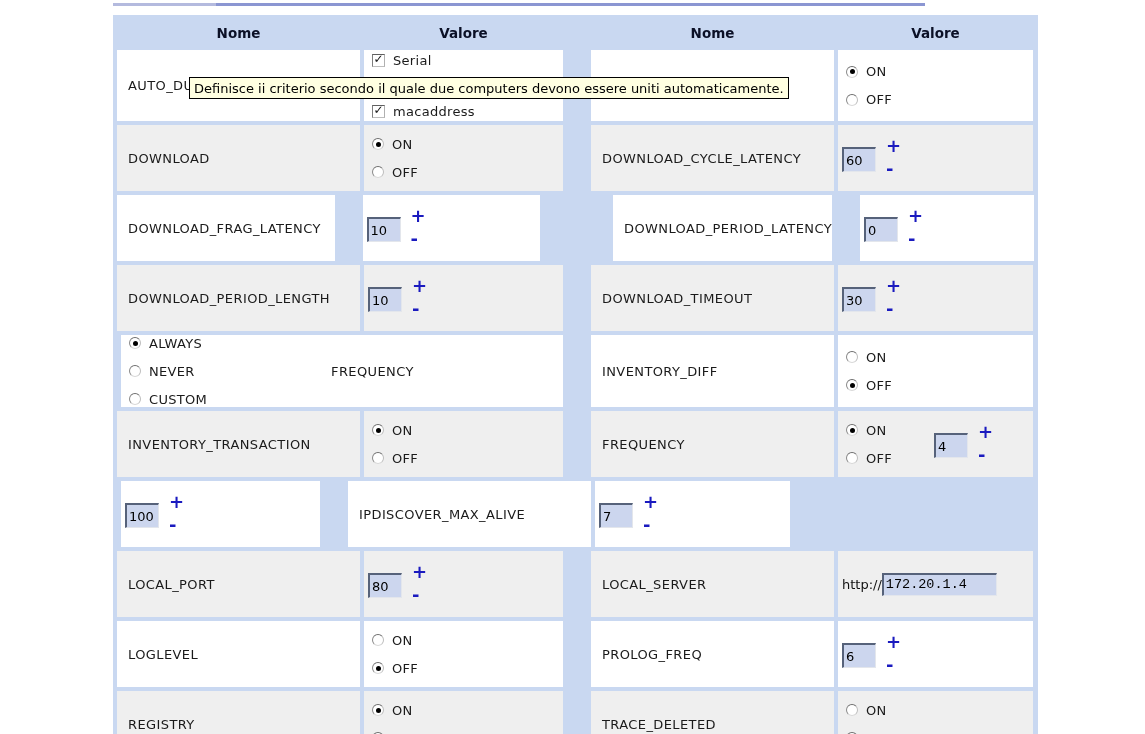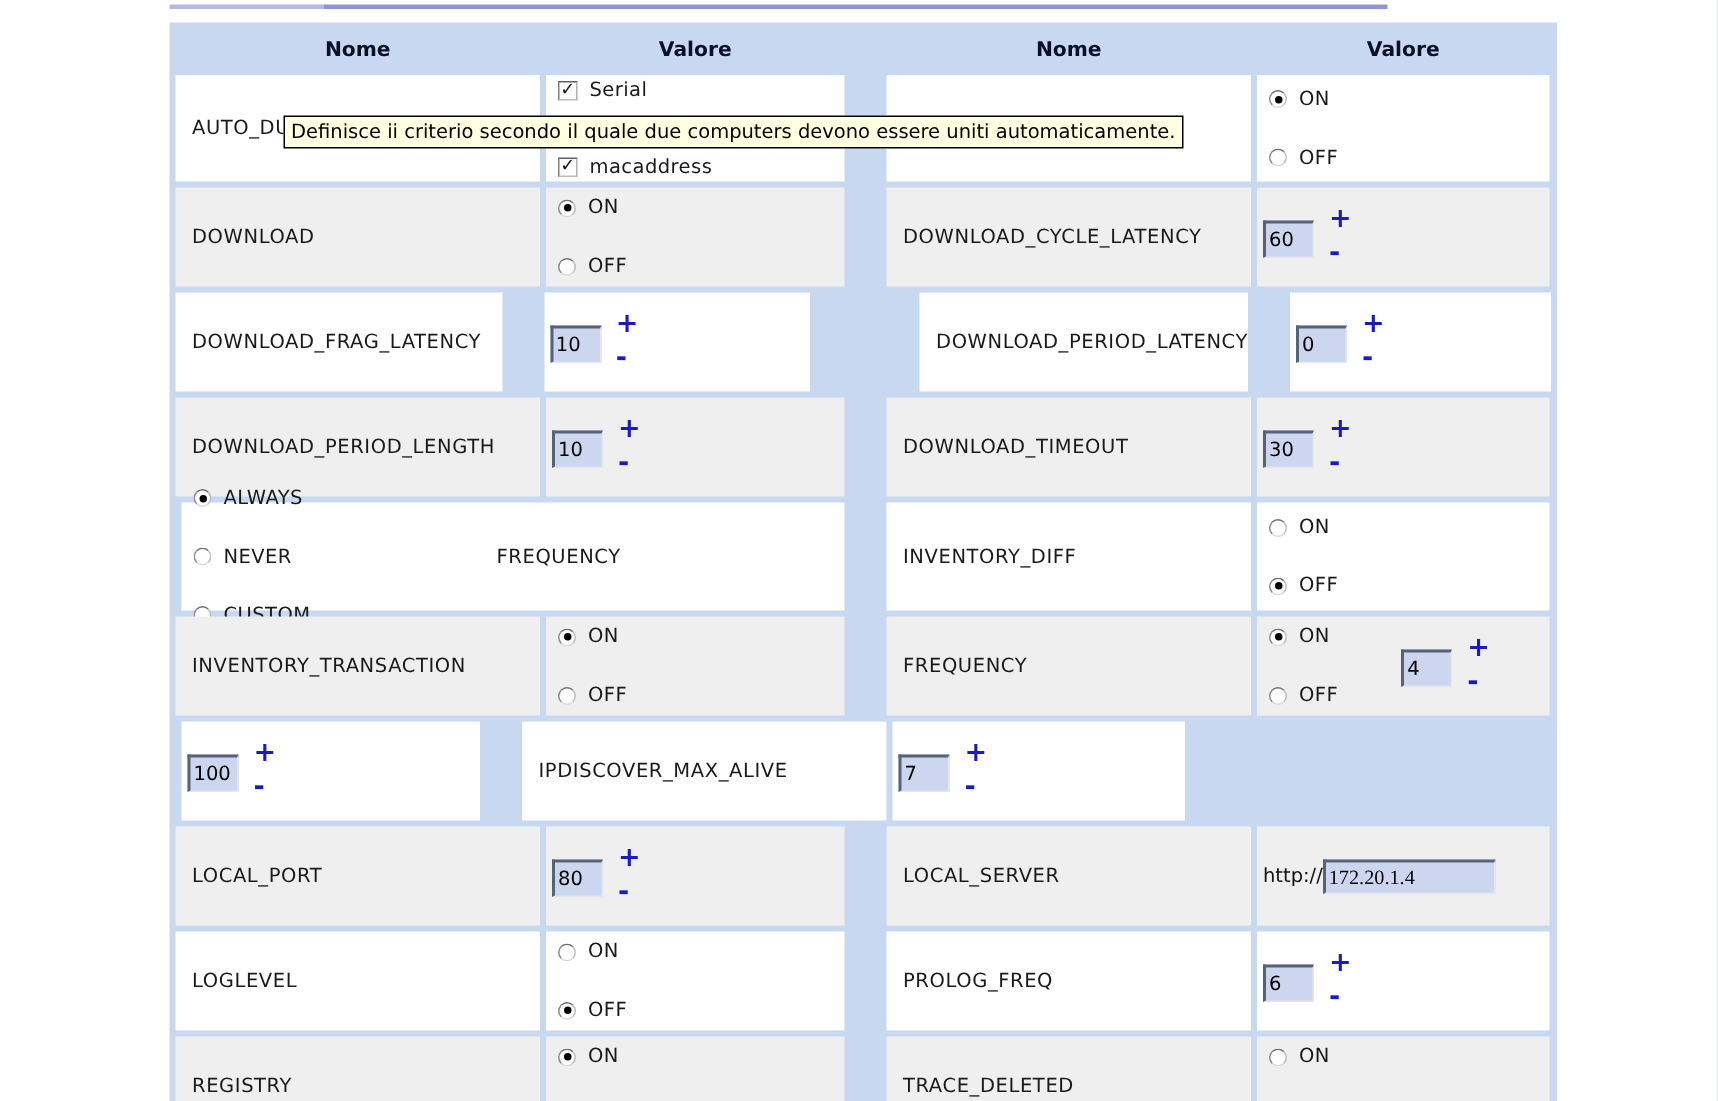--- a/index.html
+++ b/index.html
@@ -31,21 +31,21 @@
 
   .cell{box-sizing:border-box;}
   .cell.bg-white{background:#ffffff;}
   .cell.bg-gray{background:var(--row-alt-bg,#efefef);}
   .name-cell{display:flex;align-items:center;padding-left:11px;
     font-size:13px;letter-spacing:.4px;color:#1a1a1a;}
   .value-cell{display:flex;align-items:center;padding-left:8px;}
   .value-cell.pad-tight{padding-left:4px;}
 
   
-  .radio-group{display:flex;flex-direction:column;justify-content:center;gap:19px;}
+  .radio-group{display:flex;flex-direction:column;justify-content:center;gap:8px;}
   .opt{display:flex;align-items:center;height:20px;cursor:default;}
   .radio{width:12px;height:12px;border-radius:50%;background:#fff;box-sizing:border-box;
     border:1px solid #8a8a8a;border-top-color:#6e6e6e;border-bottom-color:#d9d9d9;border-right-color:#bdbdbd;
     display:flex;align-items:center;justify-content:center;flex:0 0 auto;}
   .radio .dot{width:5px;height:5px;border-radius:50%;background:#000;display:none;}
   .radio.checked .dot{display:block;}
   .opt-label{margin-left:8px;font-size:13px;color:#1a1a1a;letter-spacing:.3px;}
 
   
   .checks{display:flex;flex-direction:column;justify-content:space-between;
@@ -65,21 +65,21 @@
     border-right:1px solid #e3e6ec;border-bottom:1px solid #e3e6ec;}
   .spin-btns{position:relative;width:14px;margin-left:10px;align-self:stretch;}
   .spin-btn{position:absolute;left:0;color:var(--accent,#1a1abf);font-weight:bold;
     font-size:18px;line-height:14px;text-decoration:none;cursor:pointer;}
   .spin-btn.plus{top:-2px;}
   .spin-btn.minus{bottom:-1px;}
 
   
   .prefix{font-size:13px;color:#111;}
   .text-input{width:115px;height:23px;box-sizing:border-box;
-    background:var(--input-bg,#ccd6ee);color:#000;font-family:Liberation Serif, serif;font-size:13.5px;
+    background:var(--input-bg,#ccd6ee);color:#000;font-family:Liberation Mono, monospace;font-size:13.5px;
     padding:0 0 0 2px;outline:none;
     border-top:2px solid #56627a;border-left:2px solid #56627a;
     border-right:1px solid #e3e6ec;border-bottom:1px solid #e3e6ec;}
 
   .spin.offset{margin-left:42px;}
 
   .tooltip{
     position:absolute;left:189px;top:77px;height:22px;z-index:10;
     display:flex;align-items:center;white-space:nowrap;
     background:var(--tooltip-bg,#ffffe1);border:1px solid #000;

